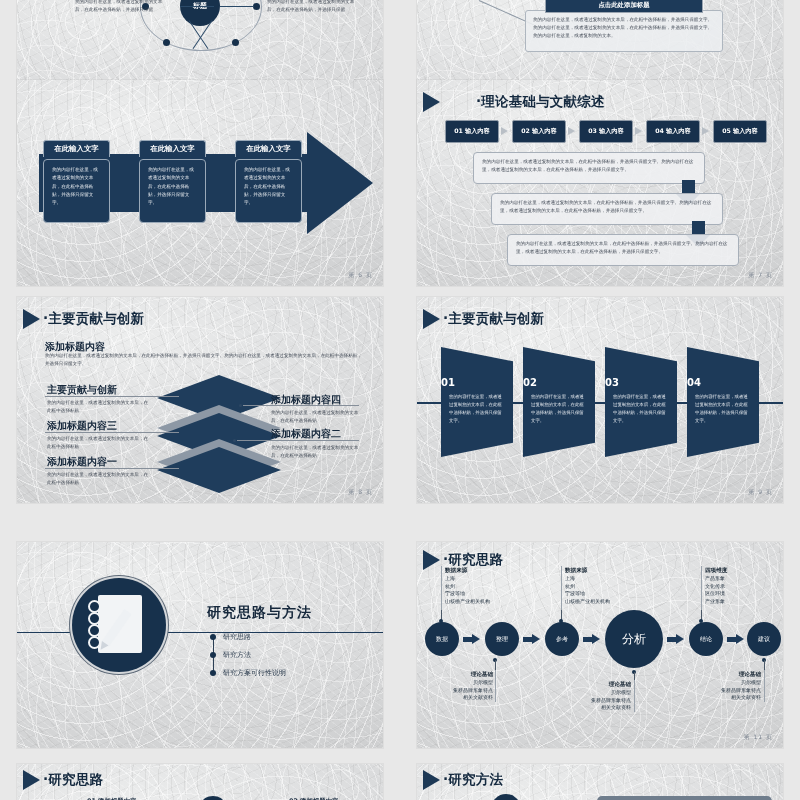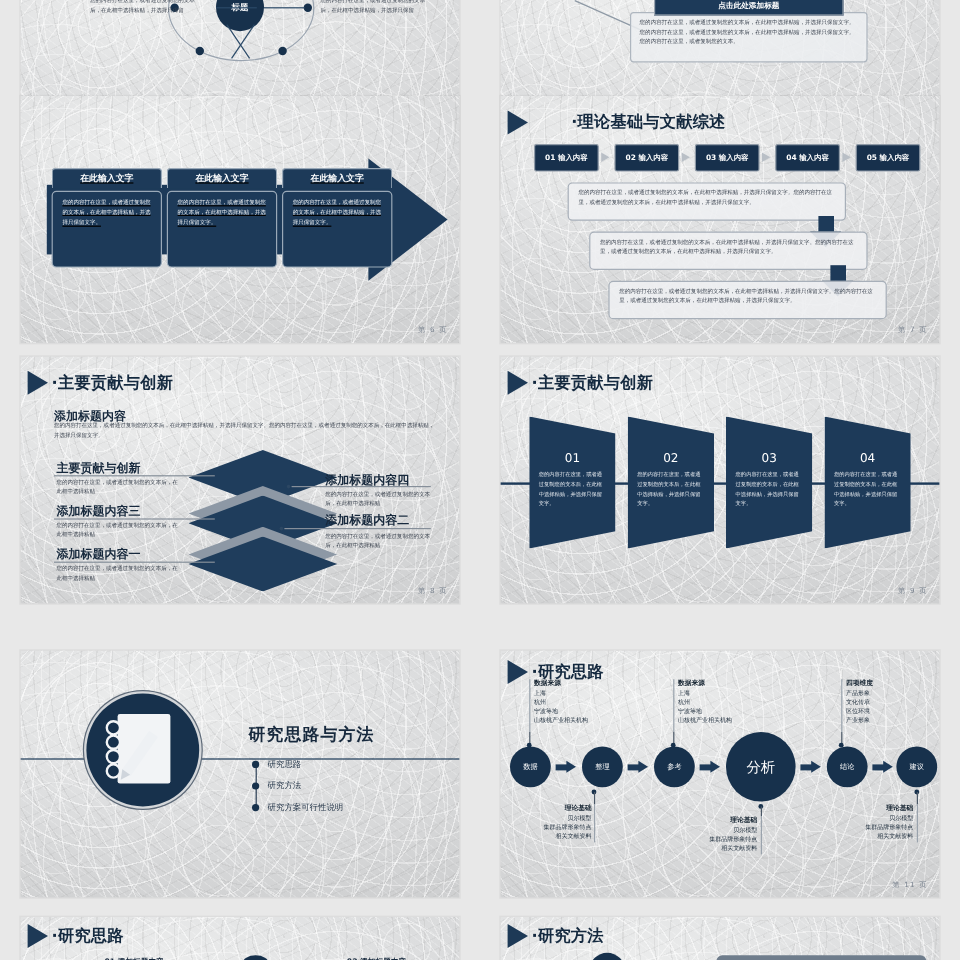--- a/index.html
+++ b/index.html
@@ -66,21 +66,21 @@
   #s5{left:417px;top:-40px;}
   .cardbox{position:absolute;background:rgba(236,238,240,.88);border:1px solid #aeb6bf;border-radius:3px;}
   .cardhead{position:absolute;background:#1d3a59;border:1px solid #9aa4b0;color:#fff;font-size:6.4px;font-weight:bold;display:flex;align-items:center;justify-content:center;}
   .leadline{position:absolute;height:1px;background:#8e99a5;transform-origin:0 50%;}
 
   
   #s6{left:17px;top:80px;}
   .bigarrow{position:absolute;left:22px;top:52px;width:334px;height:103px;}
   .bigarrow .shaft{position:absolute;left:0;top:22px;width:274px;height:58px;background:#1d3a59;}
   .bigarrow .head{position:absolute;left:268px;top:0;width:0;height:0;border-top:51.5px solid transparent;border-bottom:51.5px solid transparent;border-left:66px solid #1d3a59;}
-  .a6card{position:absolute;top:60px;width:92px;text-decoration:underline;}
+  .a6card{position:absolute;top:60px;width:67px;}
   .a6card .hd{height:16px;display:flex;align-items:center;justify-content:center;color:#fff;font-size:7.4px;font-weight:bold;background:#1d3a59;border:1px solid #9aa9b8;border-bottom:none;border-radius:3px 3px 0 0;}
   .a6card .bd{height:64px;background:#1d3a59;border:1px solid #9aa9b8;border-radius:4px;margin-top:2px;padding:6px 8px;box-sizing:border-box;}
 
   
   #s7{left:417px;top:80px;}
   .chip{position:absolute;top:40px;height:21px;background:#17304c;border:1px solid #8f9aa7;border-radius:2px;color:#fff;font-size:6.2px;font-weight:bold;display:flex;align-items:center;justify-content:center;}
   .chipsep{position:absolute;top:47px;width:0;height:0;border-top:4px solid transparent;border-bottom:4px solid transparent;border-left:7px solid #b9bfc6;}
   .para7{position:absolute;background:rgba(238,240,242,.9);border:1px solid #a7afb9;border-radius:4px;box-sizing:border-box;padding:5px 8px;}
   .downarrow{position:absolute;width:26px;}
   .downarrow .st{width:13px;height:13px;background:#1d3a59;margin:0 auto;}
@@ -93,21 +93,21 @@
   .dia{position:absolute;width:124px;height:46px;}
   .dia i{display:block;width:100%;height:100%;clip-path:polygon(50% 0,100% 50%,50% 100%,0 50%);}
   .connL{position:absolute;height:1px;background:#868f9a;}
   .cdot{position:absolute;width:3px;height:3px;border-radius:50%;background:#2c4763;}
 
   
   #s9{left:417px;top:297px;}
   .axis9{position:absolute;left:0;top:105px;width:366px;height:2px;background:#1d3a59;}
   .trap{position:absolute;top:50px;width:72px;height:110px;background:#1d3a59;}
   .trap.l{clip-path:polygon(0 0,100% 13%,100% 87%,0 100%);}
-  .tnum{position:absolute;color:#fff;font-size:10px;font-weight:normal;text-align:center;width:72px;}
+  .tnum{position:absolute;color:#fff;font-size:10px;font-weight:bold;text-align:left;width:72px;}
   .ttxt{position:absolute;width:56px;font-size:4.4px;line-height:1.8;color:#e7ebf0;}
 
   
   #s10{left:17px;top:542px;}
   .rule10{position:absolute;left:0;top:90px;width:366px;height:1px;background:#1d3a59;}
   .bigcirc{position:absolute;left:55px;top:36px;width:94px;height:94px;border-radius:50%;background:#17314c;box-shadow:0 0 0 2px #d4d7da,0 0 0 3px #5e6a78;}
   .note{position:absolute;left:26px;top:17px;width:44px;height:58px;background:#f2f4f6;border-radius:2px;}
   .ring{position:absolute;left:16px;width:9px;height:9px;border-radius:50%;background:#16304b;border:2px solid #f2f4f6;}
   .pencil{position:absolute;left:40px;top:30px;width:9px;height:40px;background:#eef1f4;transform:rotate(35deg);border-radius:1px;}
   .pencil:after{content:"";position:absolute;left:0;bottom:-7px;width:0;height:0;border-left:4.5px solid transparent;border-right:4.5px solid transparent;border-top:8px solid #cfd5dc;}

